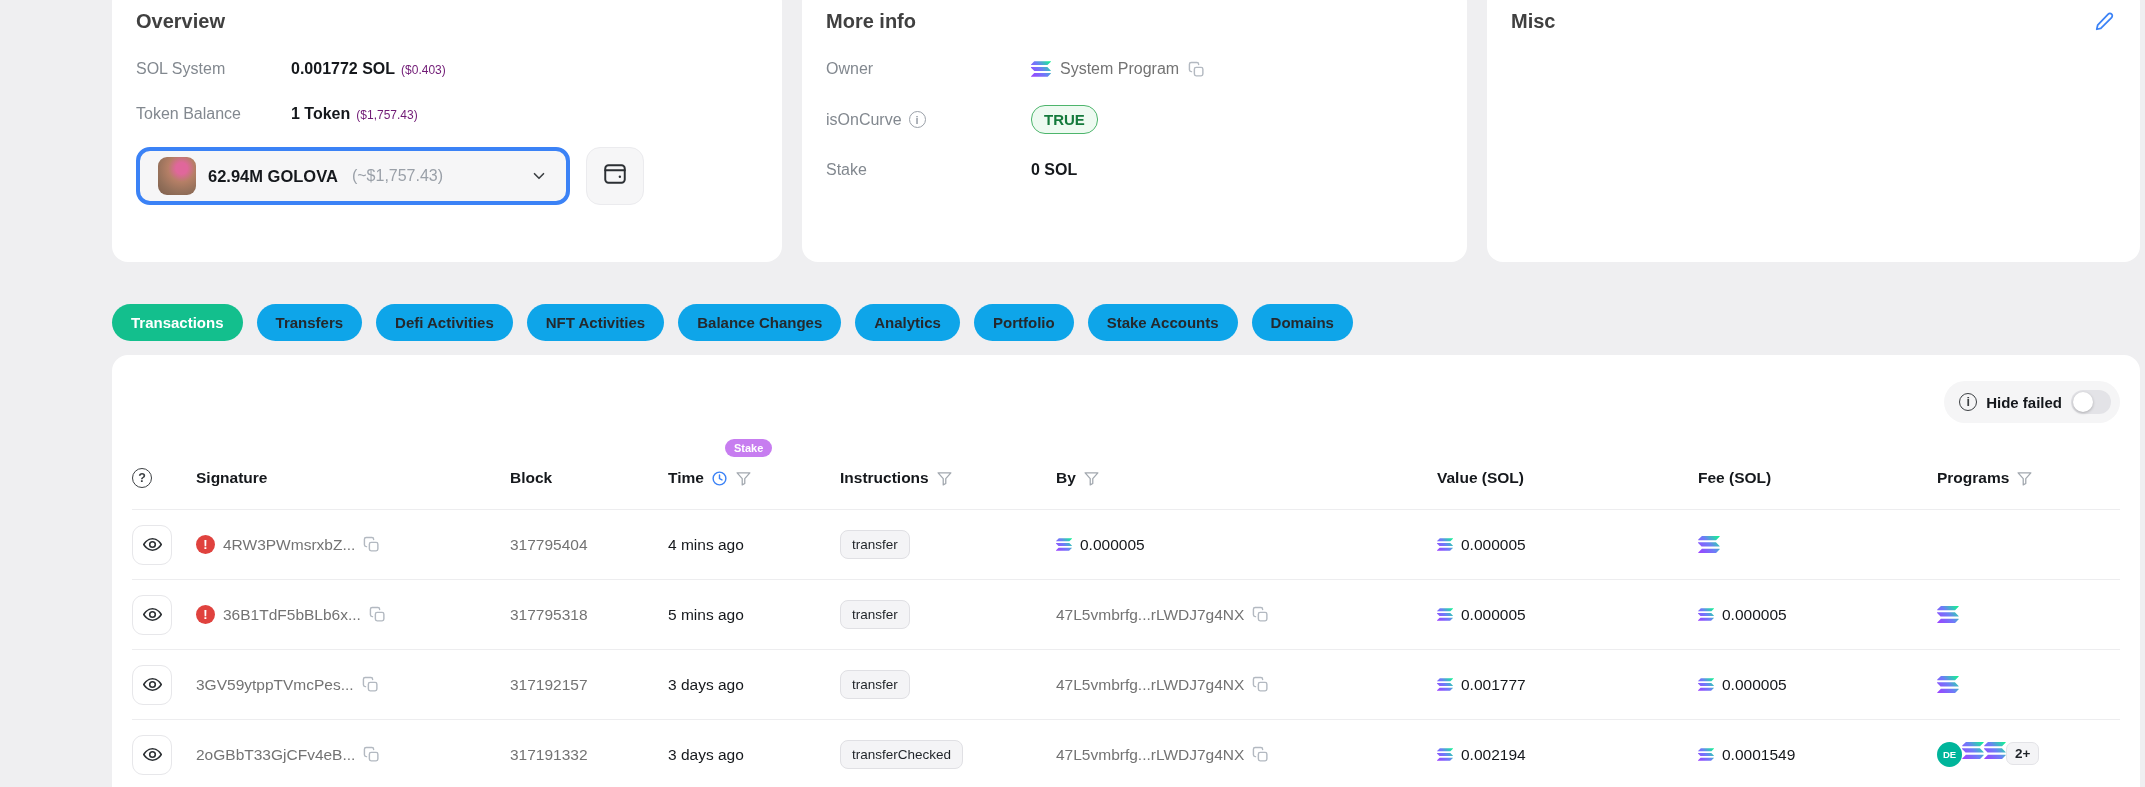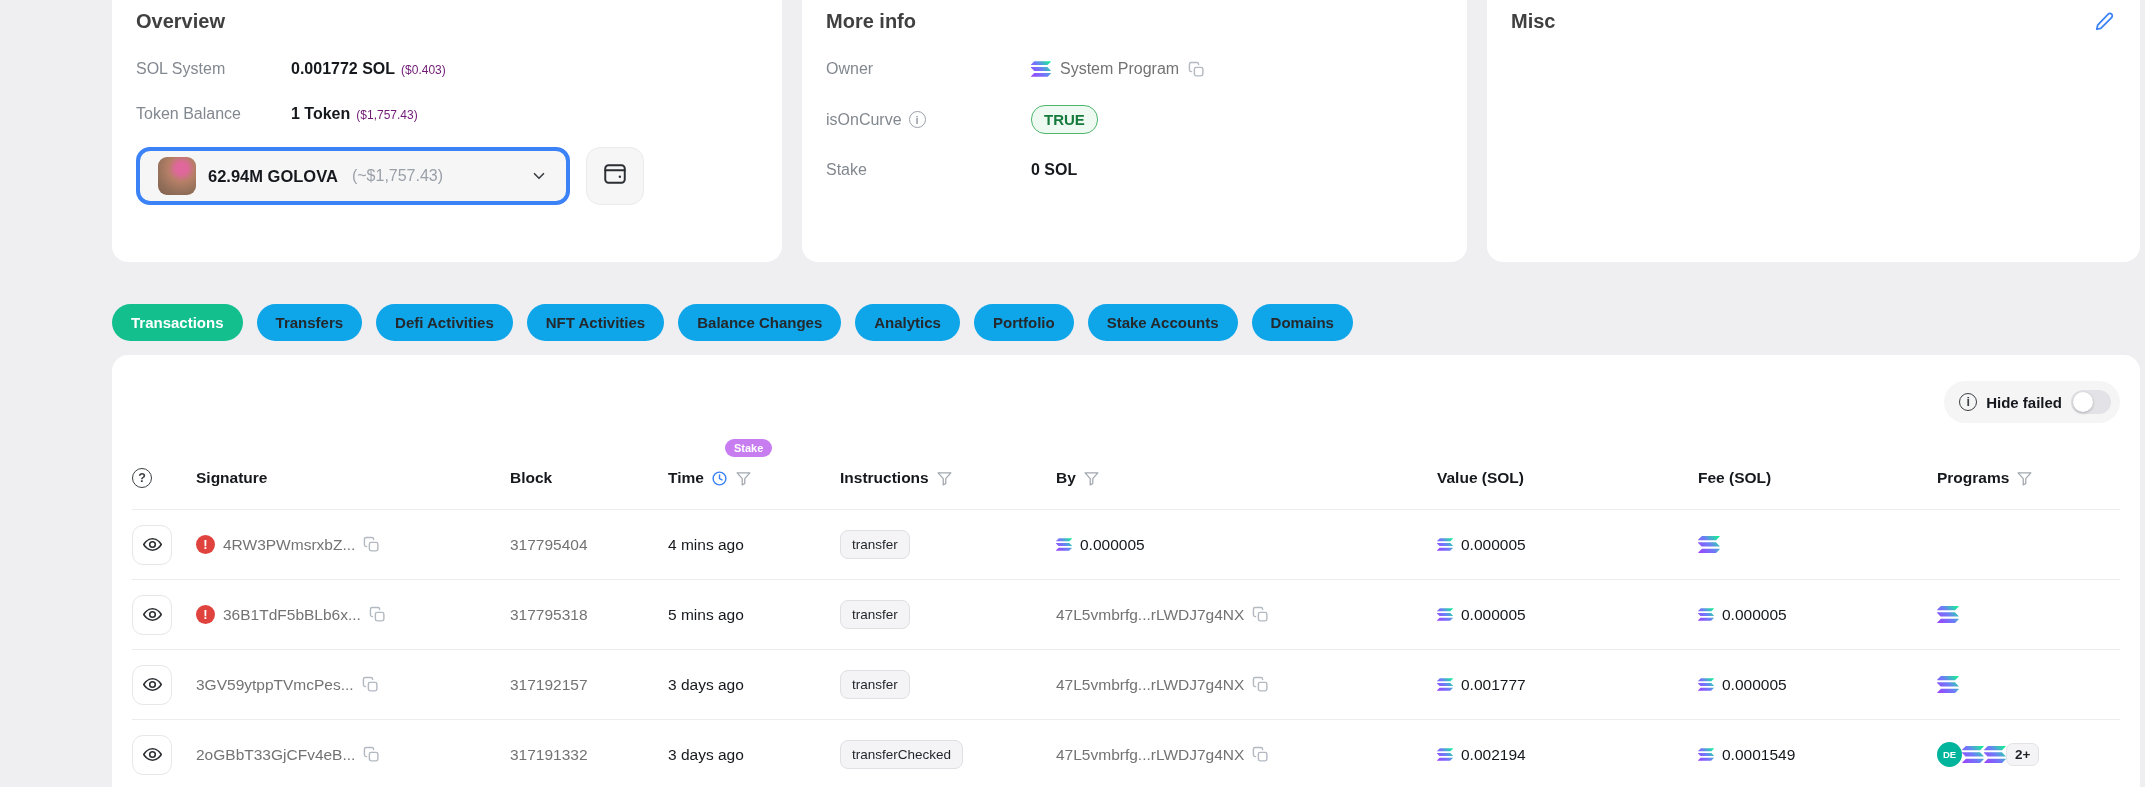--- a/index.html
+++ b/index.html
@@ -78,21 +78,21 @@
   .copy-icon { display:flex; cursor:pointer; }
   .instr-pill { display:inline-block; background:#f4f4f6; border:1px solid #e0e0e4; border-radius:8px;
                 padding:6px 11px; font-size:13.5px; color:#1f2328; }
   .sol-sm svg { width:16px; height:13px; display:block; }
   .sol-md svg { width:20px; height:16px; display:block; }
   .sol-lg svg { width:22px; height:17px; display:block; }
   .de-badge { width:25px; height:25px; border-radius:50%; background:#00b59b; color:#fff; flex:none;
               font-size:9.5px; font-weight:700; display:flex; align-items:center; justify-content:center; }
   .more-pill { background:#f4f4f6; border:1px solid #e3e3e7; border-radius:7px; padding:3px 8px;
                font-size:13.5px; font-weight:600; color:#1f2328; }
-  .programs-flex { display:flex; align-items:center; }
+  .programs-flex { display:flex; align-items:flex-start; }
 </style>
 </head>
 <body>
 
 <div class="page">
 
   <div class="cards-row">
 
     <div class="card card-overview">
       <div class="card-title">Overview</div>

